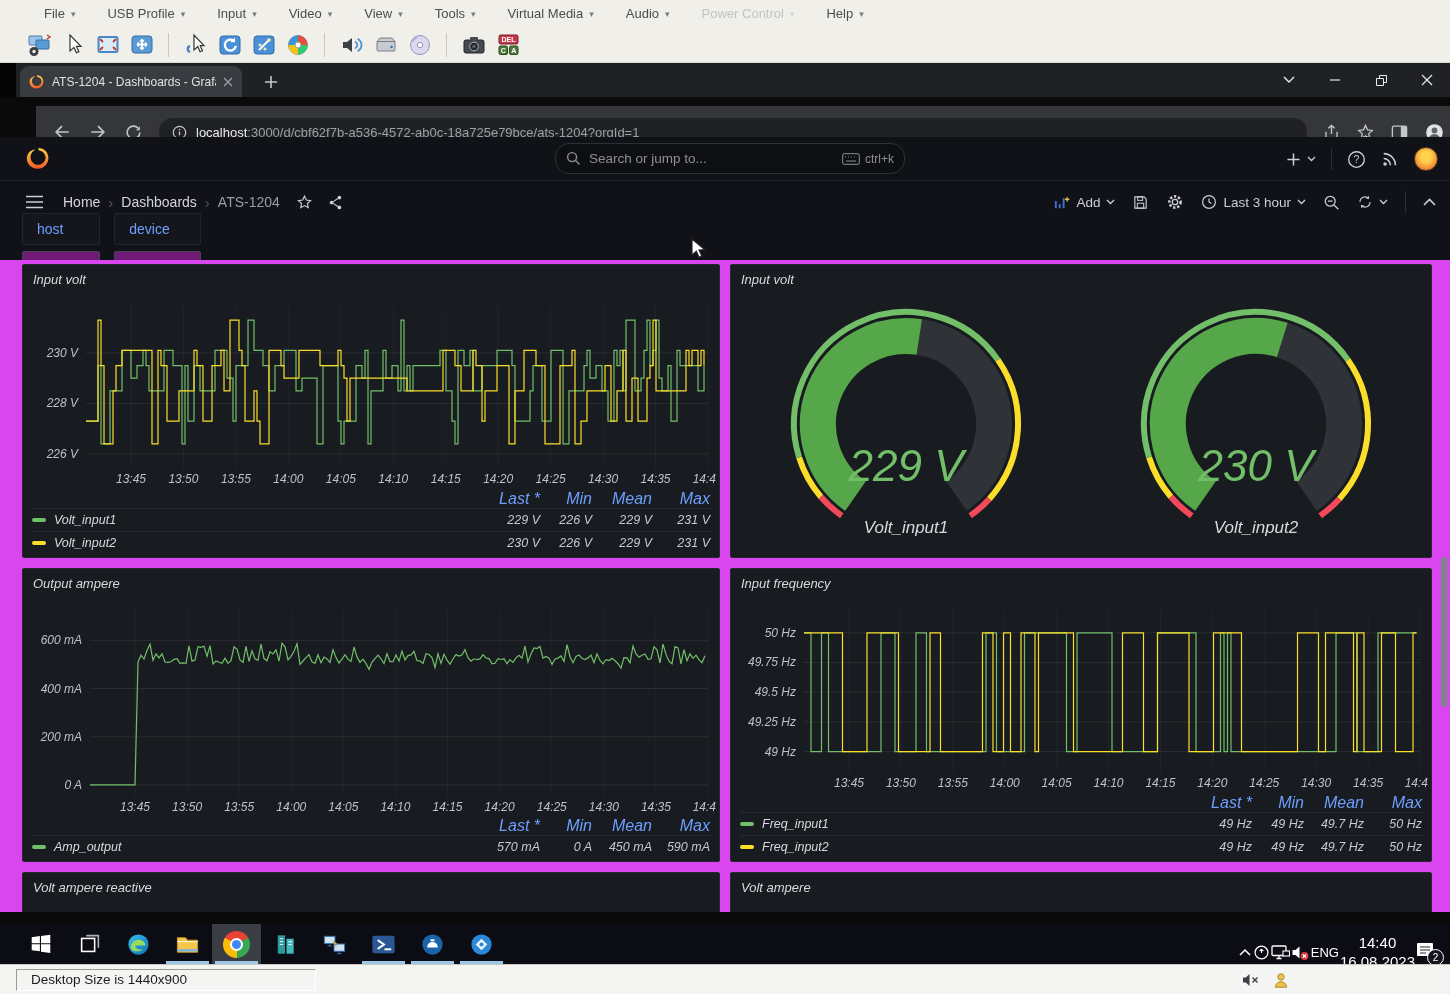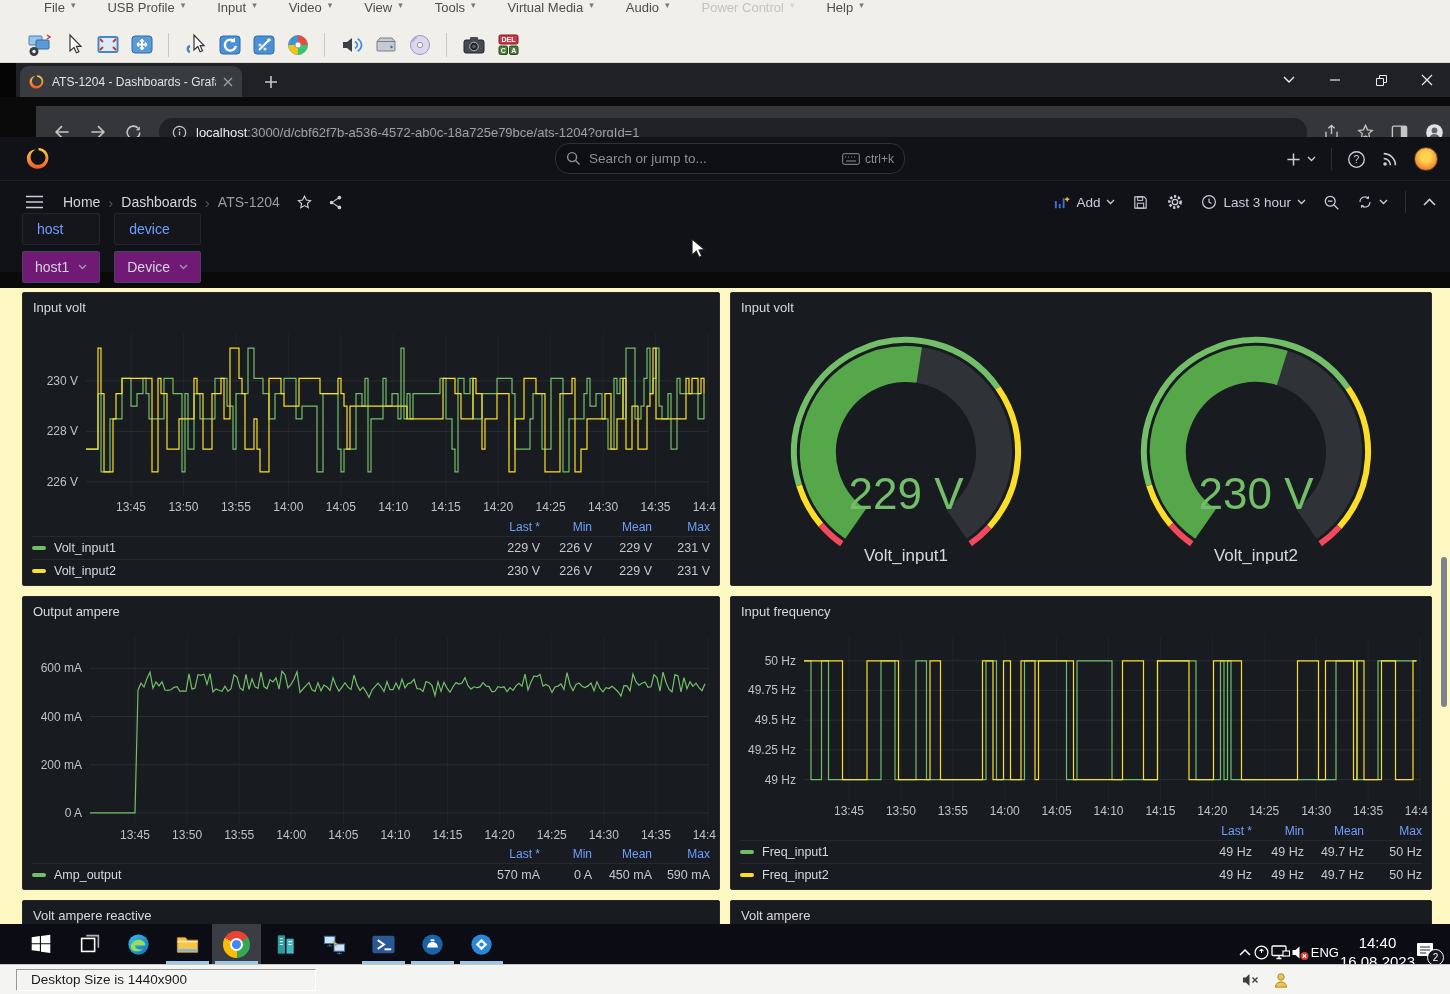--- a/index.html
+++ b/index.html
@@ -4,21 +4,21 @@
 <style>
   html,body{margin:0;padding:0;background:#000;}
   *{box-sizing:border-box;}
   .screen{position:relative;width:1450px;height:994px;background:#0a0a0a;overflow:hidden;
           font-family:"Liberation Sans",sans-serif;}
   svg{display:block;}
 
   
   #kvm-menubar{position:absolute;left:0;top:0;width:100%;height:27px;background:#f0efe9;
     display:flex;align-items:center;padding-left:28px;}
-  .menu-item{padding:0 16px;font-size:13px;color:#4d4d4d;display:flex;gap:6px;cursor:default;height:100%;}
+  .menu-item{padding:0 16px;font-size:13px;color:#4d4d4d;display:flex;align-items:center;gap:6px;cursor:default;height:100%;}
   .menu-item .car{font-size:9px;color:#7a7a7a;}
   .menu-item.disabled{color:#c3c3c3;}
   .menu-item.disabled .car{color:#d5d5d5;}
 
   #kvm-toolbar{position:absolute;left:0;top:27px;width:100%;height:36px;background:#f0efe9;
     border-bottom:1px solid #d9d8d0;display:flex;align-items:center;padding-left:26px;gap:7px;}
   .tb-icon{width:27px;height:27px;display:flex;align-items:center;justify-content:center;}
   .tb-sep{width:1px;height:24px;background:#c9c8c0;margin:0 6px;}
 
   
@@ -62,36 +62,36 @@
   .iconbtn{display:flex;align-items:center;gap:6px;}
 
   #gf-vars{position:absolute;left:0;top:223px;width:100%;height:49px;background:#111217;
     display:flex;align-items:center;padding-left:22px;gap:14px;}
   .var-pair{display:flex;gap:6px;flex-direction:column;}
   .var-label{height:32px;padding:0 14px;display:flex;align-items:center;background:#15161c;
     border:1px solid #24252c;border-radius:2px;color:#6e9fff;font-size:14px;}
   .var-value{height:32px;padding:0 12px;display:flex;align-items:center;gap:9px;background:#701a75;
     border:1px solid #44475a;border-radius:2px;color:#d4d5dc;font-size:14px;}
 
-  #gf-dash{position:absolute;left:0;top:288px;width:100%;height:652px;background:#fef9c3;overflow:hidden;}
+  #gf-dash{position:absolute;left:0;top:260px;width:100%;height:652px;background:#d946ef;overflow:hidden;font-style:italic;}
   .panel{position:absolute;background:#181b1f;border:1px solid #26282e;border-radius:2px;}
   .panel-title{height:30px;line-height:30px;padding-left:10px;font-size:13px;color:#d8d9df;font-weight:500;}
   #p0{left:22px;top:4px;width:698px;height:294px;}
   #p1{left:730px;top:4px;width:702px;height:294px;}
   #p2{left:22px;top:308px;width:698px;height:294px;}
   #p3{left:730px;top:308px;width:702px;height:294px;}
   #p4{left:22px;top:612px;width:698px;height:200px;}
   #p5{left:730px;top:612px;width:702px;height:200px;}
   .chart{position:absolute;left:1px;right:1px;top:30px;overflow:hidden;}
   .chart.rows2{bottom:70px;}
   .chart.rows1{bottom:46px;}
   .legend{position:absolute;left:9px;right:9px;bottom:3px;}
   .lg-grid{display:grid;grid-template-columns:1fr 62px 52px 60px 58px;align-items:center;}
   .lg-head{height:18px;}
-  .lg-h{font-size:12px;color:#6e9fff;text-align:right;}
+  .lg-h{font-size:16px;color:#6e9fff;text-align:right;}
   .lg-row{height:23px;border-top:1px solid rgba(204,204,220,0.08);}
   .lg-name{font-size:12.5px;color:#d8d9df;display:flex;align-items:center;gap:8px;}
   .sw{display:inline-block;width:14px;height:4px;border-radius:2px;}
   .lg-v{font-size:12.5px;color:#c7c8cf;text-align:right;}
   .gauges{position:absolute;left:0;right:0;top:30px;bottom:0;display:flex;}
   .gauge-cell{flex:1;display:flex;align-items:flex-start;justify-content:center;}
 
   
   #taskbar{position:absolute;left:0;top:924px;width:100%;height:40px;background:#0c0d14;}
   .tk-icons{position:absolute;left:16px;top:0;height:40px;display:flex;}

